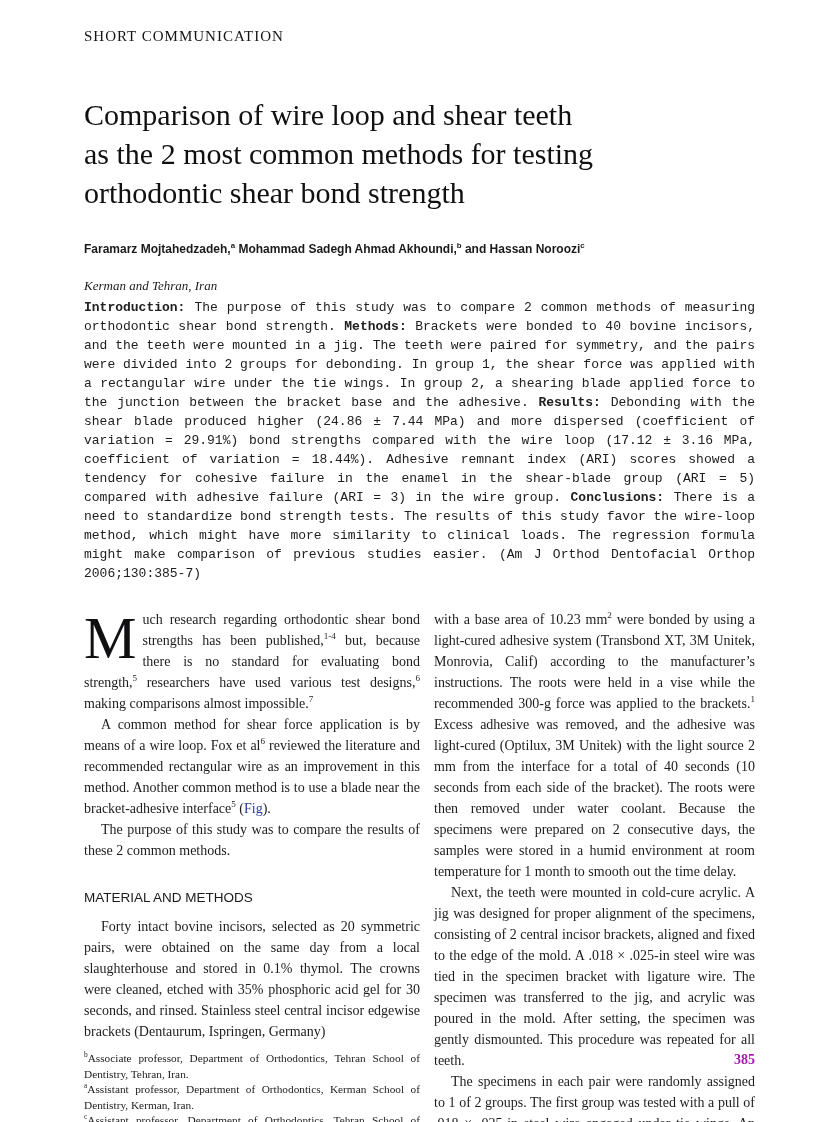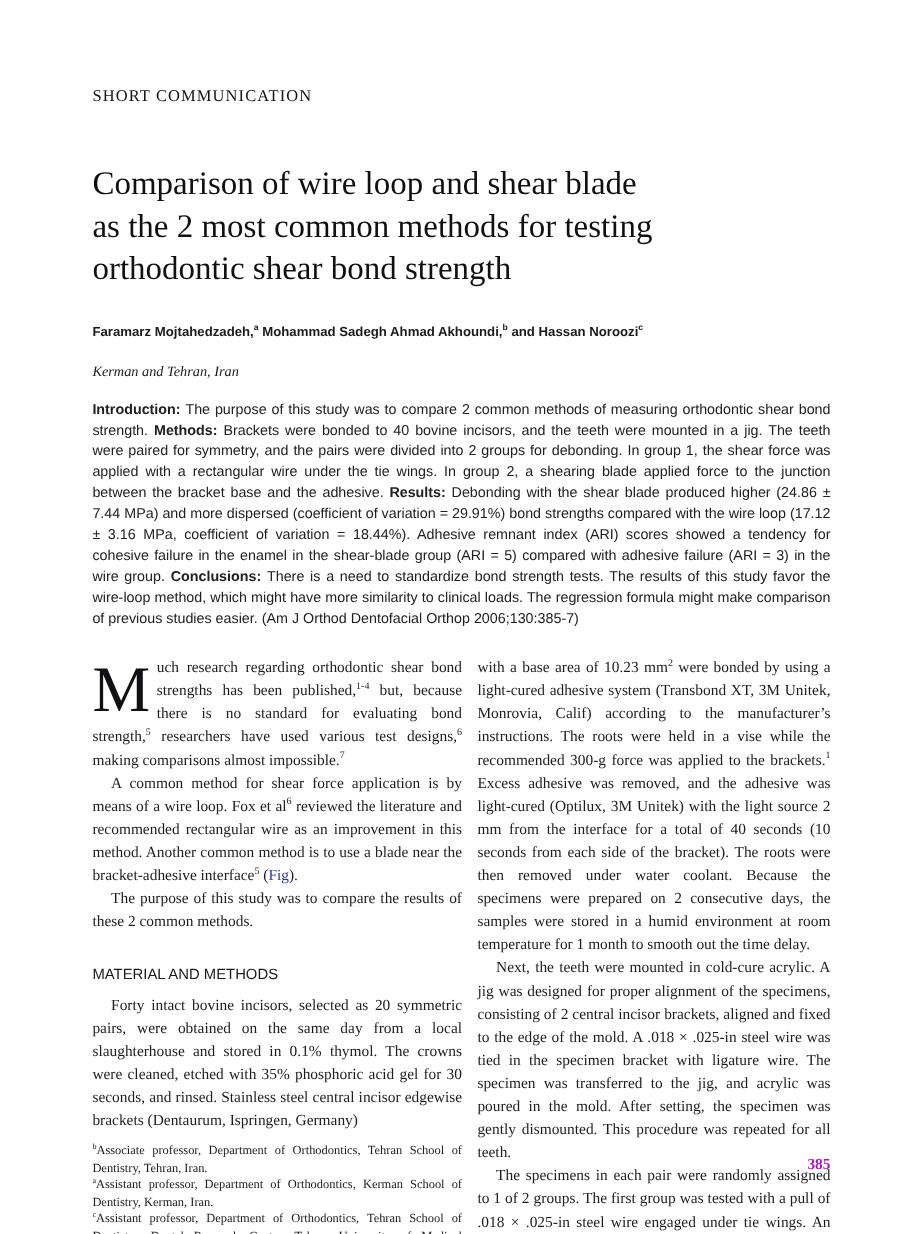--- a/index.html
+++ b/index.html
@@ -2,21 +2,21 @@
 <html><head>
 <meta charset="utf-8">
 <style>
   html,body{margin:0;padding:0;background:#ffffff;}
   .page{
     position:relative;
     width:838px;height:1122px;
     background:#ffffff;
     color:#1c1c1e;
     box-sizing:border-box;
-    padding:80px 83px 0 84px;
+    padding:28px 83px 0 84px;
     font-family:"Liberation Serif","DejaVu Serif",serif;
     overflow:hidden;
   }
   .running-head{
     font-family:"Liberation Serif","DejaVu Serif",serif;
     font-size:15px;
     letter-spacing:1px;
     color:#141416;
   }
   .article-title{
@@ -33,22 +33,22 @@
     font-weight:bold;
     color:#1a1a1c;
   }
   .affiliation{
     margin-top:22px;
     font-style:italic;
     font-size:13px;
     color:#1a1a1c;
   }
   .abstract{
-    margin-top:16px;
-    font-family:Liberation Sans, sans-serif;
+    margin-top:4px;
+    font-family:Liberation Mono, monospace;
     font-size:13px;
     line-height:19px;
     text-align:justify;
     color:#202022;
   }
   .columns{
     margin-top:26px;
     display:flex;
     gap:14px;
   }
@@ -99,21 +99,21 @@
   }
 </style>
 </head>
 <body>
 
 <div class="page">
 
   <div class="running-head">SHORT COMMUNICATION</div>
 
   <div class="article-title">
-    <div>Comparison of wire loop and shear blade</div>
+    <div>Comparison of wire loop and shear teeth</div>
     <div>as the 2 most common methods for testing</div>
     <div>orthodontic shear bond strength</div>
   </div>
 
   <div class="authors"><span>Faramarz Mojtahedzadeh,</span><span class="seg-sup">a</span><span> Mohammad Sadegh Ahmad Akhoundi,</span><span class="seg-sup">b</span><span> and Hassan Noroozi</span><span class="seg-sup">c</span></div>
   <div class="affiliation">Kerman and Tehran, Iran</div>
 
   <div class="abstract"><span class="seg-b">Introduction: </span><span>The purpose of this study was to compare 2 common methods of measuring orthodontic shear bond strength. </span><span class="seg-b">Methods: </span><span>Brackets were bonded to 40 bovine incisors, and the teeth were mounted in a jig. The teeth were paired for symmetry, and the pairs were divided into 2 groups for debonding. In group 1, the shear force was applied with a rectangular wire under the tie wings. In group 2, a shearing blade applied force to the junction between the bracket base and the adhesive. </span><span class="seg-b">Results: </span><span>Debonding with the shear blade produced higher (24.86 ± 7.44 MPa) and more dispersed (coefficient of variation = 29.91%) bond strengths compared with the wire loop (17.12 ± 3.16 MPa, coefficient of variation = 18.44%). Adhesive remnant index (ARI) scores showed a tendency for cohesive failure in the enamel in the shear-blade group (ARI = 5) compared with adhesive failure (ARI = 3) in the wire group. </span><span class="seg-b">Conclusions: </span><span>There is a need to standardize bond strength tests. The results of this study favor the wire-loop method, which might have more similarity to clinical loads. The regression formula might make comparison of previous studies easier. (Am J Orthod Dentofacial Orthop 2006;130:385-7)</span></div>
 
   <div class="columns">

